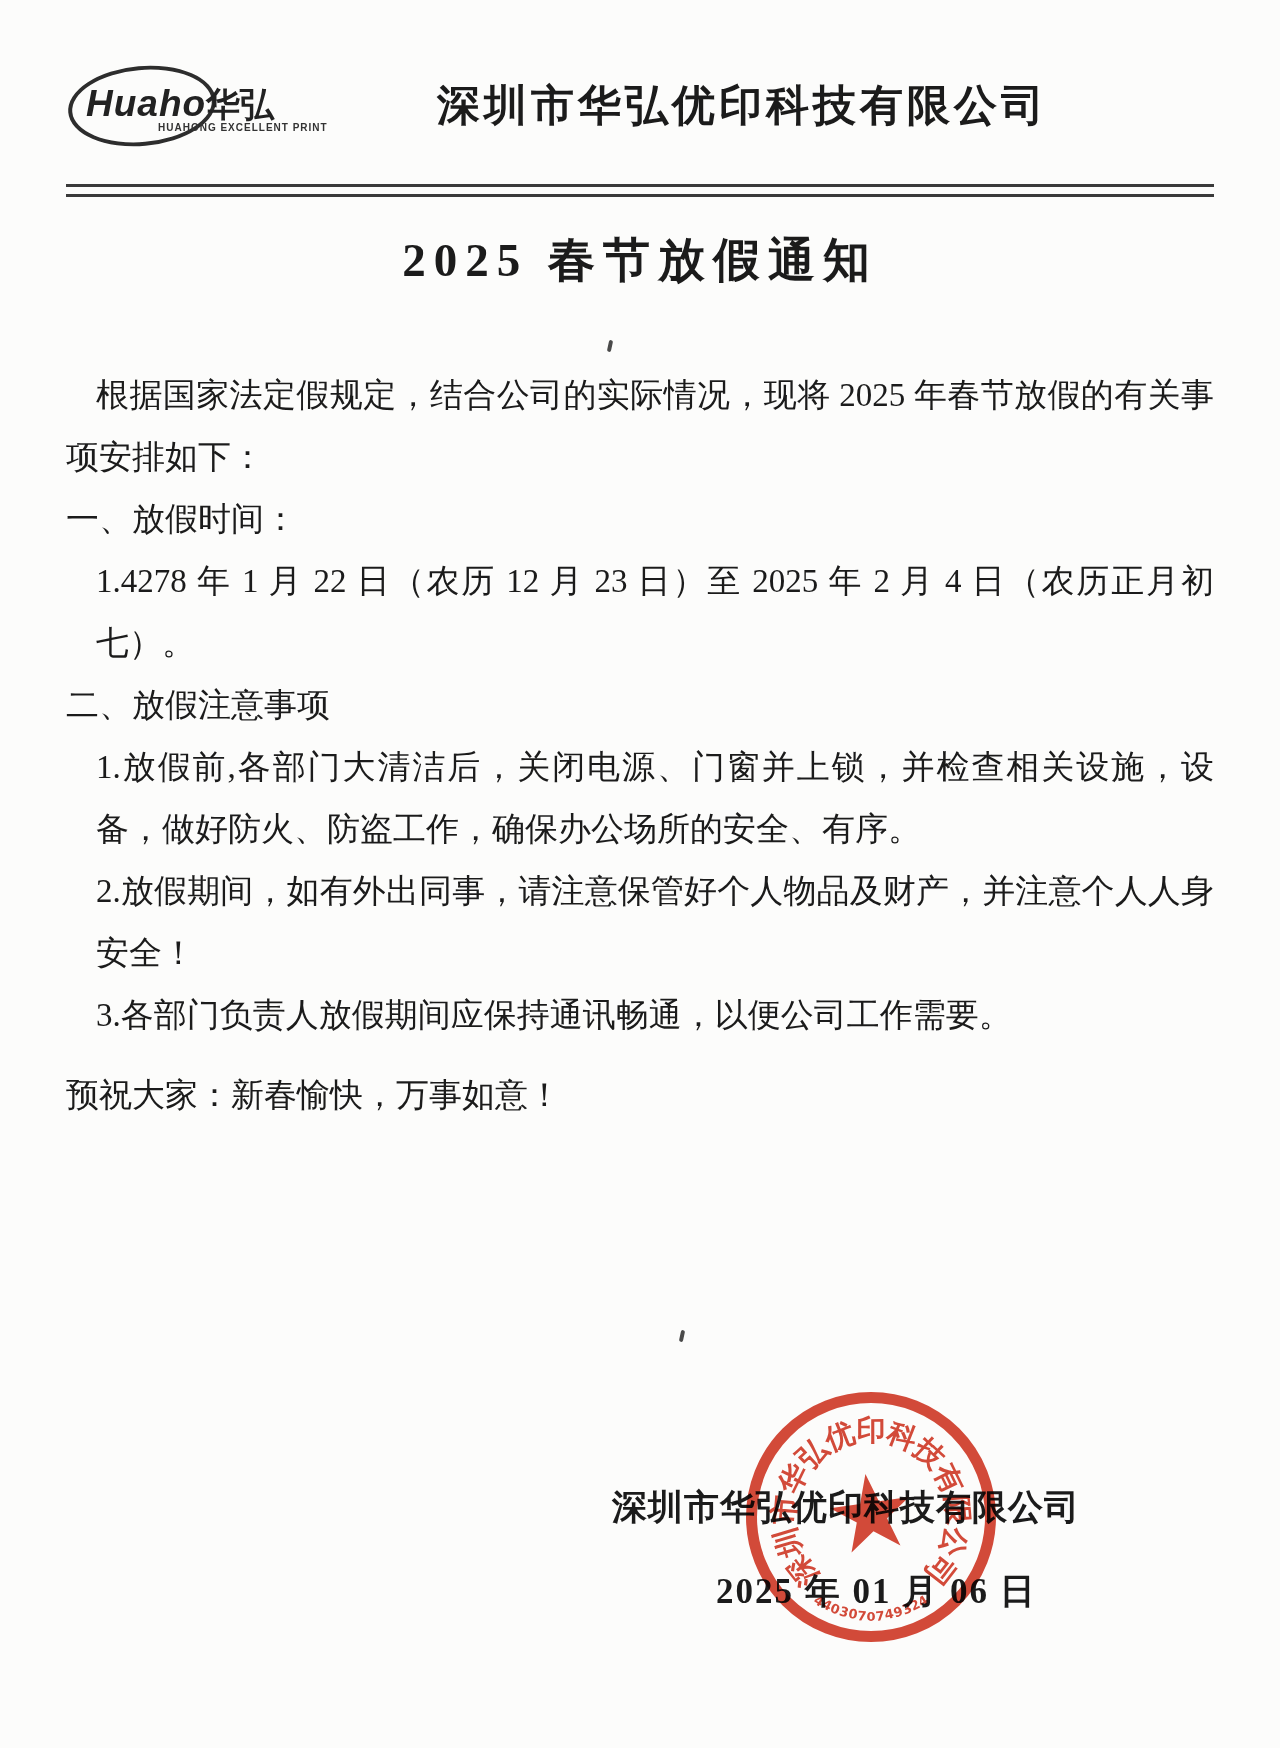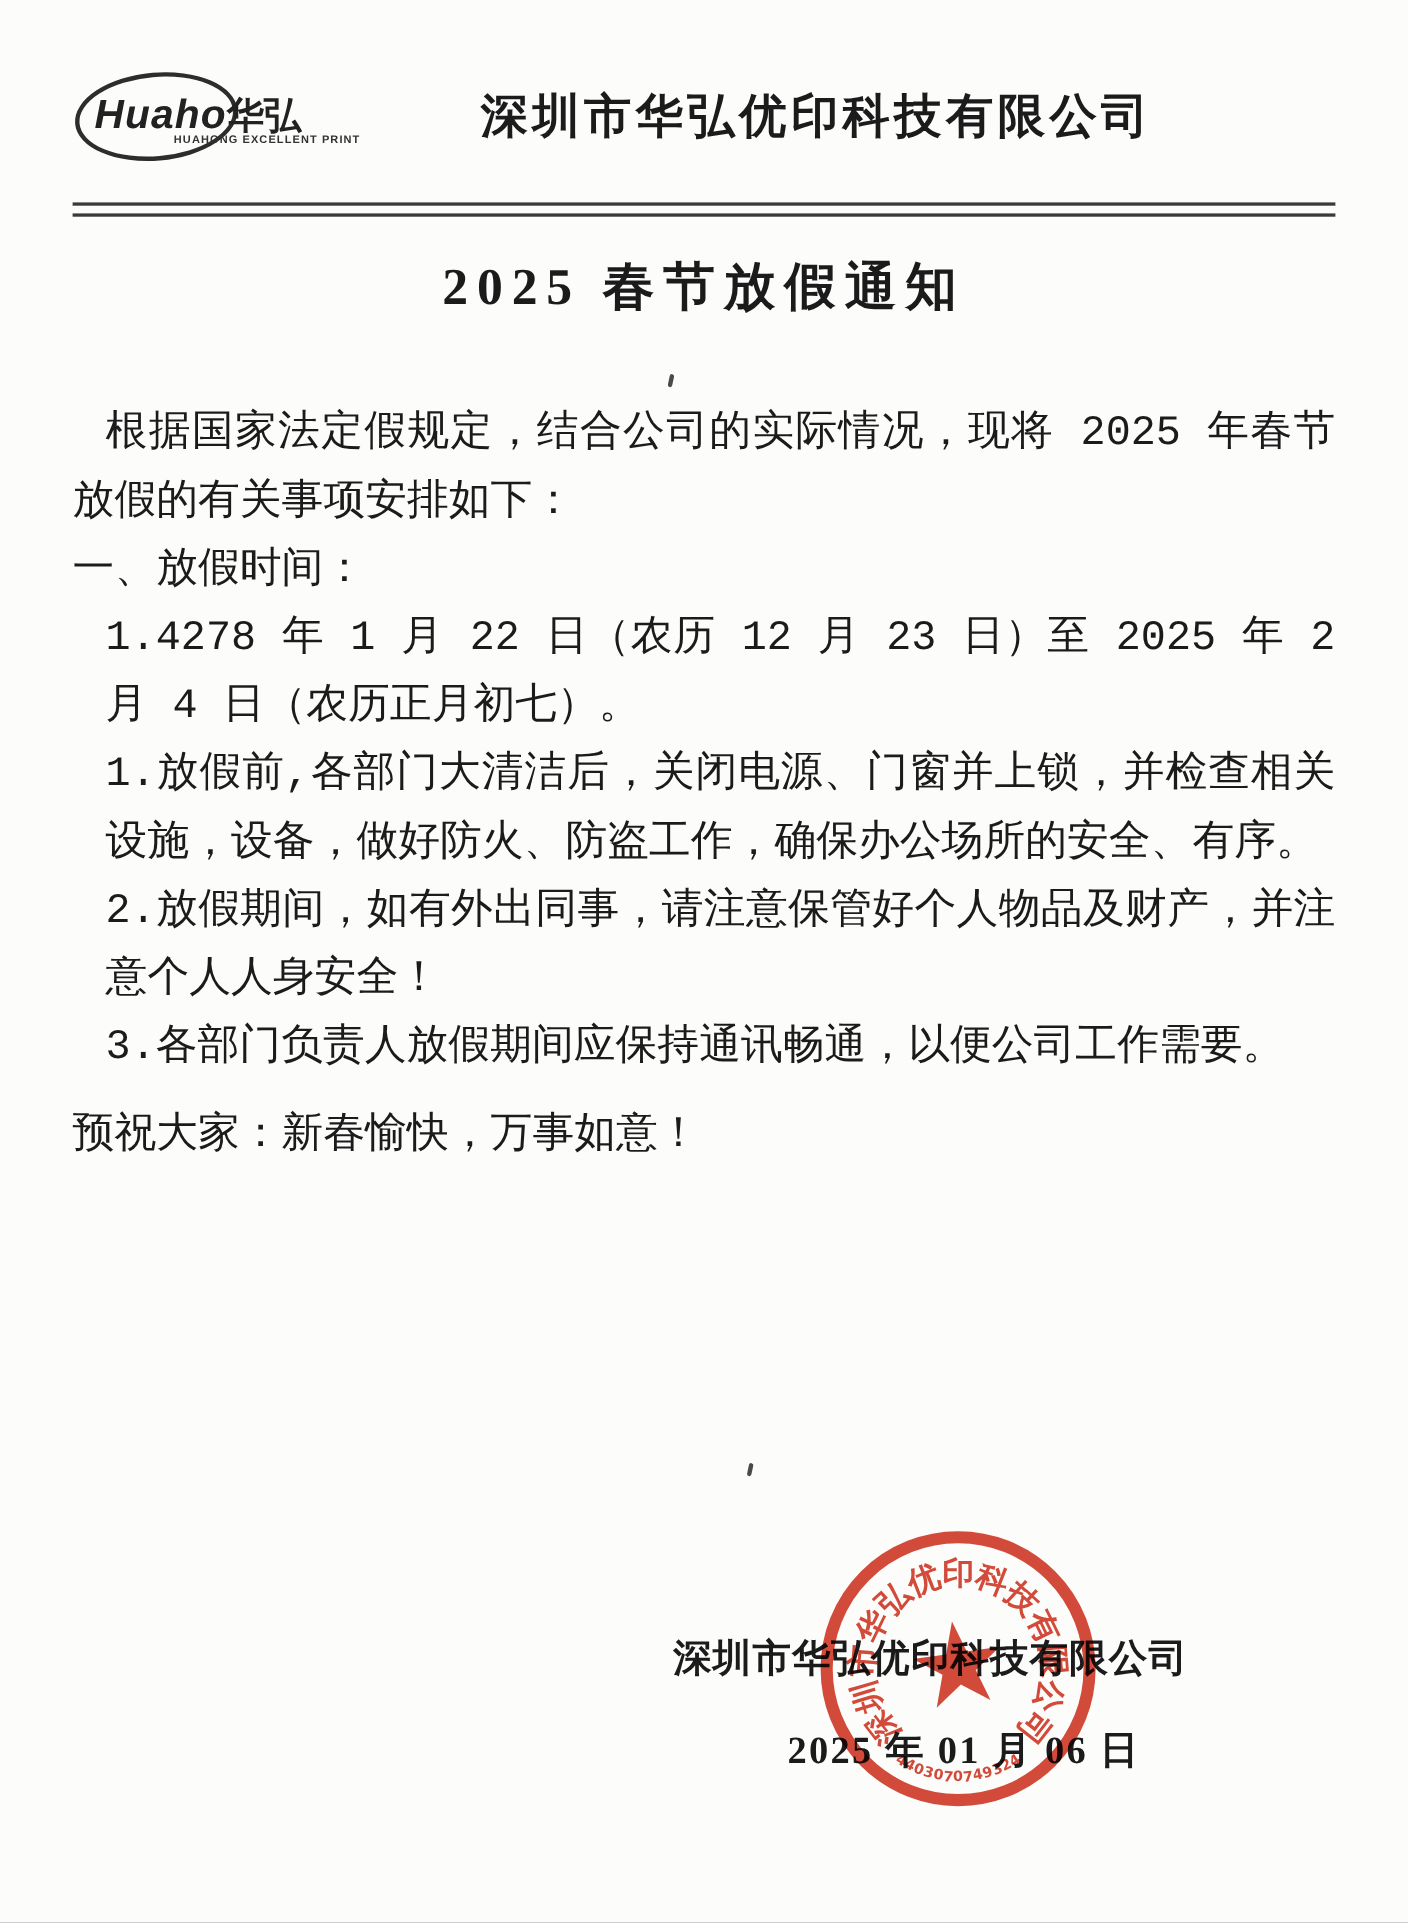--- a/index.html
+++ b/index.html
@@ -34,21 +34,21 @@
     letter-spacing:4px; padding-right:10px; white-space:nowrap;
   }
 
   
   .rule{ margin-top:30px; height:7px; border-top:3px solid #3a3a3a; border-bottom:3px solid #3a3a3a; }
 
   
   .doc-title{ margin-top:32px; text-align:center; font-size:47px; font-weight:bold; letter-spacing:8px; }
 
   
-  .body-text{ margin-top:72px; font-size:38px; line-height:62px; text-align:justify;font-family:Liberation Mono, monospace; }
+  .body-text{ margin-top:72px; font-size:33px; line-height:62px; text-align:justify; }
   .intro{ text-indent:30px; }
   .sec-heading{ }
   .item{ padding-left:30px; }
   .closing{ margin-top:18px; }
 
   
   .sig-company{ position:absolute; left:612px; top:1484px; font-size:35px; font-weight:bold; letter-spacing:1px; z-index:3; }
   .sig-date{ position:absolute; left:716px; top:1568px; font-size:35px; font-weight:bold; letter-spacing:2px; z-index:3; }
 
   
@@ -94,20 +94,21 @@
     <div class="rule"></div>
 
     <div class="doc-title">2025 春节放假通知</div>
 
     <div class="body-text">
       <div class="intro">根据国家法定假规定，结合公司的实际情况，现将 2025 年春节放假的有关事项安排如下：</div>
 
       <div class="sec-heading">一、放假时间：</div>
       <div class="item">1.4278 年 1 月 22 日（农历 12 月 23 日）至 2025 年 2 月 4 日（农历正月初七）。</div>
 
+      <div class="sec-heading">二、放假注意事项</div>
       <div class="item">1.放假前,各部门大清洁后，关闭电源、门窗并上锁，并检查相关设施，设备，做好防火、防盗工作，确保办公场所的安全、有序。</div>
       <div class="item">2.放假期间，如有外出同事，请注意保管好个人物品及财产，并注意个人人身安全！</div>
       <div class="item">3.各部门负责人放假期间应保持通讯畅通，以便公司工作需要。</div>
 
       <div class="closing">预祝大家：新春愉快，万事如意！</div>
     </div>
   </div>
 
   <div class="sig-company">深圳市华弘优印科技有限公司</div>
   <div class="sig-date">2025 年 01 月 06 日</div>

